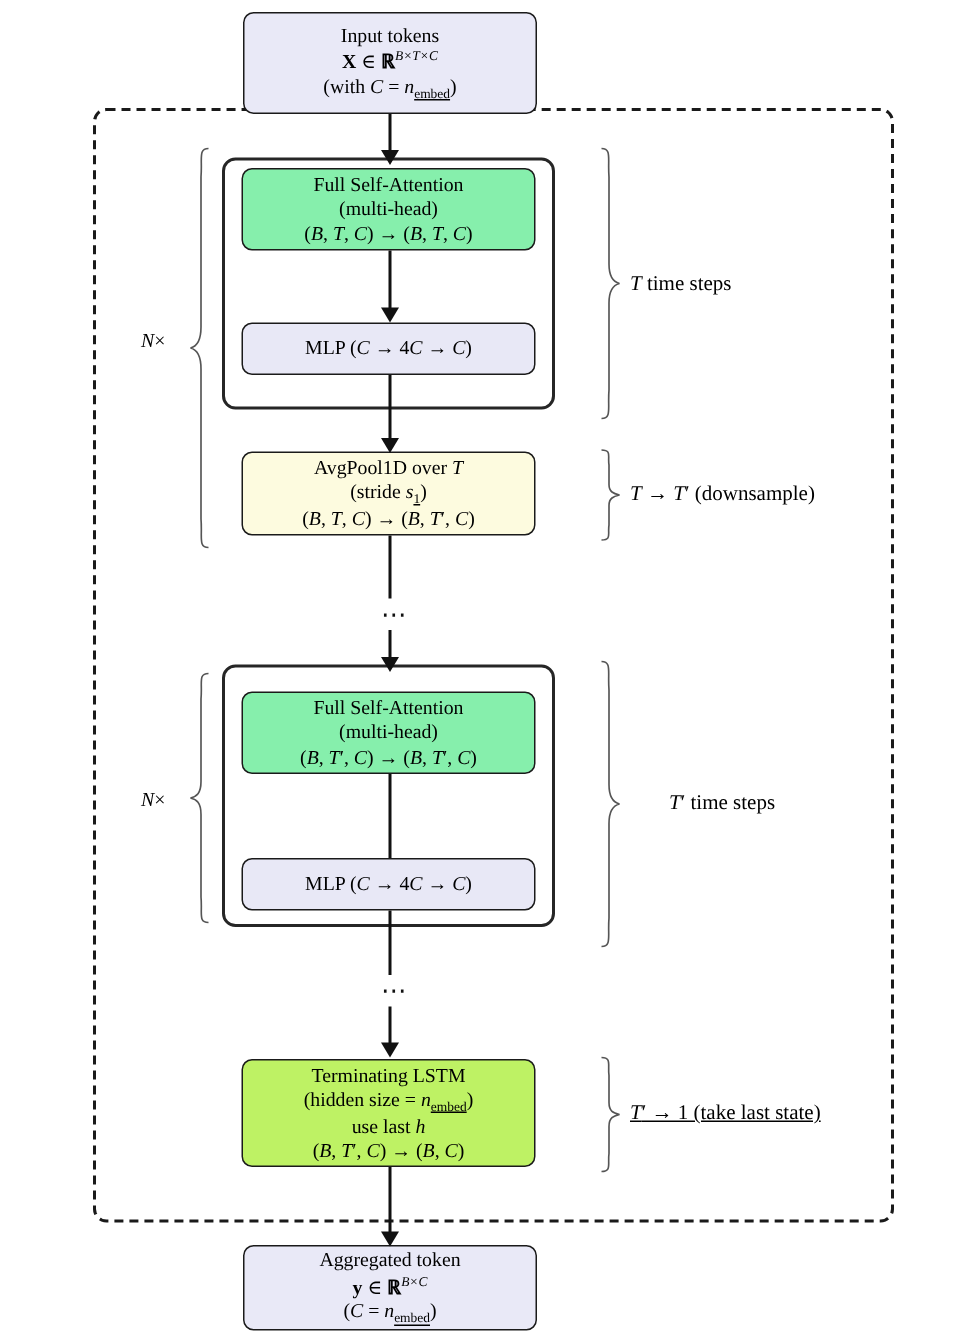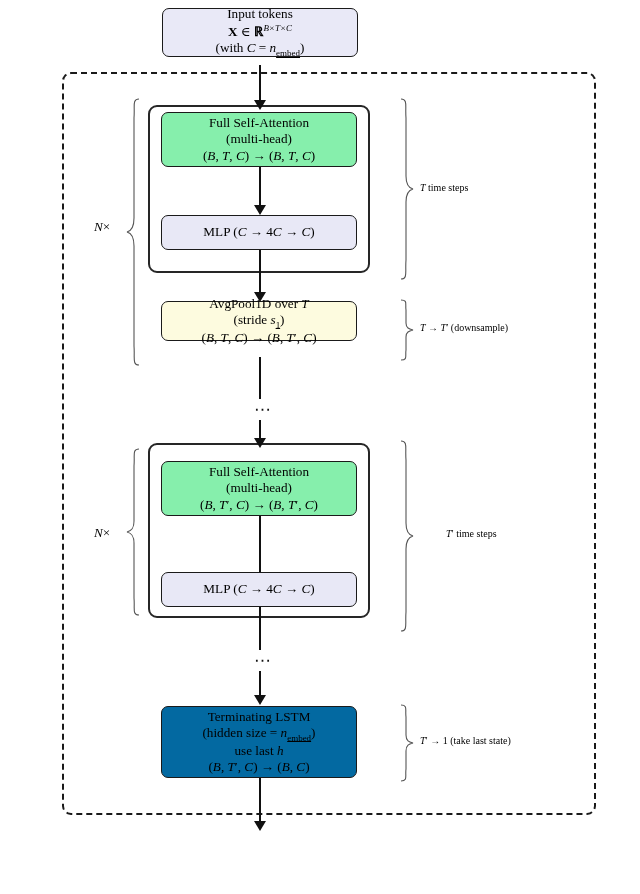--- a/index.html
+++ b/index.html
@@ -36,21 +36,21 @@
     line-height: 1.22;
     font-size: 13.2px;
     z-index: 5;
   }
   .box .ln { display: block; white-space: nowrap; }
 
   .box-io     { background: #e9e9f7; }
   .box-attn   { background: #86efac; }
   .box-mlp    { background: #e8e8f6; }
   .box-pool   { background: #fdfbdf; }
-  .box-lstm   { background: #0369a1; }
+  .box-lstm   { background: #bef264; }
 
   
   .blockgroup {
     position: absolute;
     box-sizing: border-box;
     border: 2.2px solid #262626;
     border-radius: 9px;
     background: #ffffff;
     z-index: 3;
   }
@@ -95,21 +95,21 @@
   }
 
   
   .brace {
     position: absolute;
     z-index: 4;
   }
   .brace svg { display: block; overflow: visible; }
   .ann-label {
     position: absolute;
-    font-size: 10px;
+    font-size: 14px;
     white-space: nowrap;
     z-index: 6;
     line-height: 1.1;
   }
   .nx-label {
     position: absolute;
     font-size: 13.2px;
     white-space: nowrap;
     z-index: 6;
   }
@@ -120,21 +120,21 @@
   sup.sb { font-size: 0.68em; vertical-align: super; }
   sub.sb { font-size: 0.68em; vertical-align: sub; text-decoration: underline; }
 </style>
 </head>
 <body>
 
 <div class="canvas">
 
   <div class="dashed-region" style="left:62px; top:72px; width:534px; height:743px;"></div>
 
-  <div class="box box-io" style="left:162px; top:8px; width:196px; height:49px;">
+  <div class="box box-io" style="left:162px; top:8px; width:196px; height:68px;">
     <span class="ln">Input tokens</span>
     <span class="ln"><span class="bb">X</span> <i class="m">∈</i> <span class="bb">ℝ</span><sup class="sb"><i class="m">B×T×C</i></sup></span>
     <span class="ln">(with <i class="m">C</i> = <i class="m">n</i><sub class="sb">embed</sub>)</span>
   </div>
 
   <div class="vline" style="left:258.9px; top:65px; height:42px;"></div>
   <div class="arrowhead" style="left:253.5px; top:100px;"></div>
 
   <div class="blockgroup" style="left:148px; top:105px; width:222px; height:168px;"></div>
 
@@ -147,21 +147,21 @@
   <div class="vline" style="left:258.9px; top:167px; height:45px;"></div>
   <div class="arrowhead" style="left:253.5px; top:205px;"></div>
 
   <div class="box box-mlp" style="left:161px; top:215px; width:196px; height:35px;">
     <span class="ln">MLP (<i class="m">C</i> → 4<i class="m">C</i> → <i class="m">C</i>)</span>
   </div>
 
   <div class="vline" style="left:258.9px; top:250px; height:50px;"></div>
   <div class="arrowhead" style="left:253.5px; top:292px;"></div>
 
-  <div class="box box-pool" style="left:161px; top:301px; width:196px; height:40px;">
+  <div class="box box-pool" style="left:161px; top:301px; width:196px; height:56px;">
     <span class="ln">AvgPool1D over <i class="m">T</i></span>
     <span class="ln">(stride <i class="m">s</i><sub class="sb">1</sub>)</span>
     <span class="ln">(<i class="m">B</i>, <i class="m">T</i>, <i class="m">C</i>) → (<i class="m">B</i>, <i class="m">T</i>′, <i class="m">C</i>)</span>
   </div>
 
   <div class="brace" style="left:126px; top:98px; width:14px; height:268px;">
     <svg width="14" height="268" viewBox="0 0 14 268">
       <path d="M13 1 C6 1 9 8 8 20 L8 120 C8 130 5 133 1 134 C5 135 8 138 8 148 L8 248 C9 260 6 267 13 267" fill="none" stroke="#555" stroke-width="1.1"></path>
     </svg>
   </div>
@@ -222,19 +222,24 @@
     <span class="ln">(hidden size = <i class="m">n</i><sub class="sb">embed</sub>)</span>
     <span class="ln">use last <i class="m">h</i></span>
     <span class="ln">(<i class="m">B</i>, <i class="m">T</i>′, <i class="m">C</i>) → (<i class="m">B</i>, <i class="m">C</i>)</span>
   </div>
 
   <div class="brace" style="left:400px; top:704px; width:14px; height:78px;">
     <svg width="14" height="78" viewBox="0 0 14 78">
       <path d="M1 1 C8 1 5 6 6 13 L6 31 C6 37 9 38 13 39 C9 40 6 41 6 47 L6 65 C5 72 8 77 1 77" fill="none" stroke="#555" stroke-width="1.1"></path>
     </svg>
   </div>
-  <div class="ann-label" style="left:420px; top:735px;"><i class="m">T</i>′ → 1 (take last state)</div>
+  <div class="ann-label" style="left:420px; top:735px;text-decoration:underline;"><i class="m">T</i>′ → 1 (take last state)</div>
 
   <div class="vline" style="left:258.9px; top:778px; height:50px;"></div>
   <div class="arrowhead" style="left:253.5px; top:821px;"></div>
 
+  <div class="box box-io" style="left:162px; top:830px; width:196px; height:57px;">
+    <span class="ln">Aggregated token</span>
+    <span class="ln"><span class="bb">y</span> <i class="m">∈</i> <span class="bb">ℝ</span><sup class="sb"><i class="m">B×C</i></sup></span>
+    <span class="ln">(<i class="m">C</i> = <i class="m">n</i><sub class="sb">embed</sub>)</span>
+  </div>
 
 </div>
 
 </body></html>

